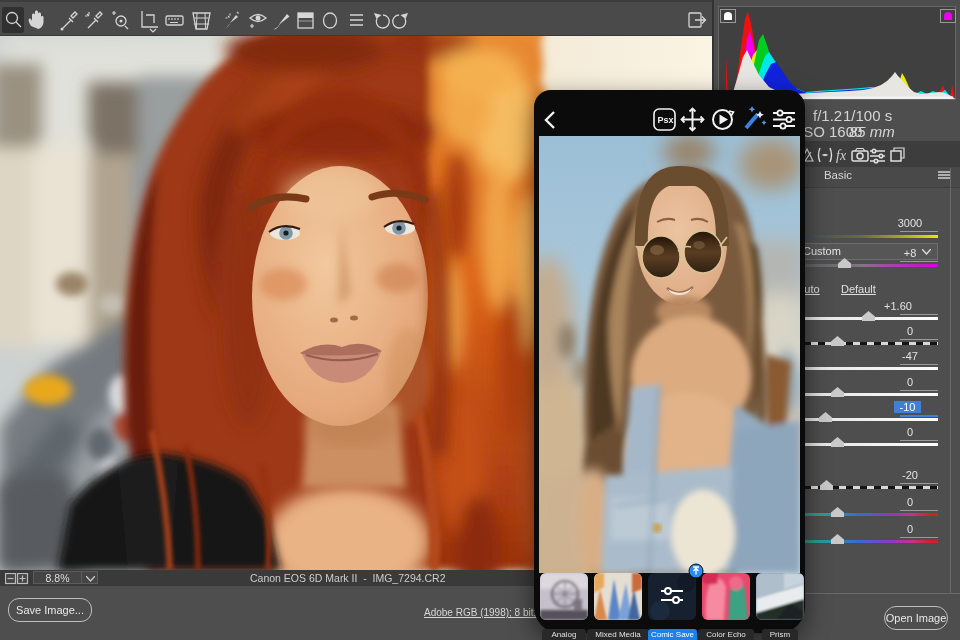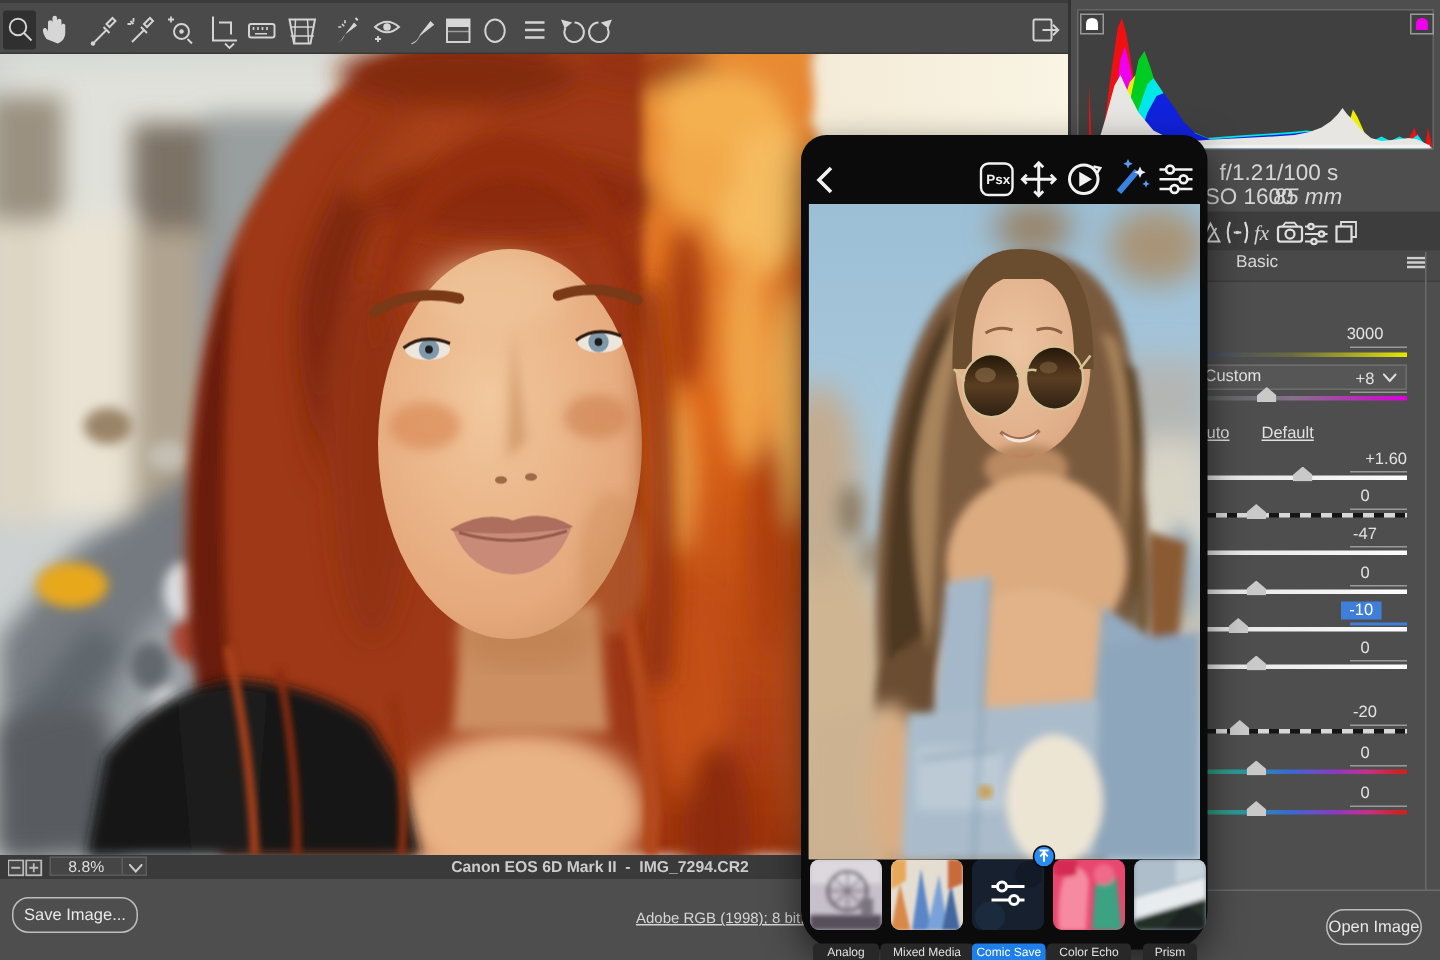--- a/index.html
+++ b/index.html
@@ -7,21 +7,21 @@
 body{font-family:"Liberation Sans", sans-serif;}
 #app{position:relative;width:960px;height:640px;background:#4e4e4e;}
 .abs{position:absolute;}
 
 #toolbar{left:0;top:0;width:712px;height:36px;background:#4a4a4a;border-top:2px solid #3c3c3c;border-bottom:1px solid #383838;}
 #toolbar svg{position:absolute;top:2px;left:0;}
 
 #canvas{left:0;top:36px;width:712px;height:534px;overflow:hidden;}
 
 #status{left:0;top:570px;width:712px;height:16px;background:#3a3a3a;color:#c8c8c8;font-size:11px;}
-#fname{position:absolute;left:250px;top:2px;width:300px;text-align:center;color:#ccc;font-size:10.5px;font-weight:bold;}
+#fname{position:absolute;left:250px;top:2px;width:300px;text-align:left;color:#ccc;font-size:10.5px;}
 
 #bottom{left:0;top:586px;width:768px;height:54px;background:#4e4e4e;}
 .pillbtn{position:absolute;border:1px solid #bdbdbd;border-radius:11px;color:#e8e8e8;font-size:11px;text-align:center;background:transparent;}
 
 #panel{left:712px;top:0;width:248px;height:586px;background:#4e4e4e;border-left:2px solid #333;}
 #histo{position:absolute;left:4px;top:6px;width:238px;height:94px;background:#404040;border:1px solid #666;}
 .exif{position:absolute;color:#d6d6d6;font-size:15px;}
 .val{position:absolute;color:#e2e2e2;font-size:11px;width:40px;text-align:center;}
 .vline{position:absolute;width:38px;height:1px;background:#9a9a9a;left:186px;}
 .track{position:absolute;left:6px;width:218px;height:3px;}
@@ -338,21 +338,21 @@
     </div>
     <div class="val" style="left:176px;top:217px;">3000</div>
     <div class="vline" style="top:231px;"></div>
     <div class="track" style="top:235px;background:linear-gradient(90deg,#5868b8,#3c4868 35%,#6a6a40 65%,#b8b820 88%,#e8e800);"></div>
     <div class="val" style="left:176px;top:247px;">+8</div>
     <div class="vline" style="top:261px;"></div>
     <div class="track" style="top:264px;background:linear-gradient(90deg,#40a040,#556055 35%,#86728a 65%,#c020c0 90%,#e000e0);"></div>
     <div class="thumb" style="left:124px;top:258px;"></div>
     <div class="lnk" style="left:83px;top:283px;">Auto</div>
     <div class="lnk" style="left:127px;top:283px;">Default</div>
-    <div class="val" style="left:184px;top:300px;text-align:right;">+1.60</div>
+    <div class="val" style="left:164px;top:300px;">+1.60</div>
     <div class="vline" style="top:314px;"></div>
     <div class="track" style="top:317px;background:linear-gradient(90deg,#8e8e8e,#e4e4e4 40%,#fdfdfd);"></div>
     <div class="thumb" style="left:148px;top:311px;"></div>
     <div class="val" style="left:176px;top:325px;">0</div>
     <div class="vline" style="top:339px;"></div>
     <div class="track" style="top:342px;background:repeating-linear-gradient(90deg,#151515 0 7px,#d8d8d8 7px 14px);"></div>
     <div class="thumb" style="left:117px;top:336px;"></div>
     <div class="val" style="left:176px;top:350px;">-47</div>
     <div class="vline" style="top:364px;"></div>
     <div class="track" style="top:367px;background:linear-gradient(90deg,#8e8e8e,#e4e4e4 40%,#fdfdfd);"></div>

